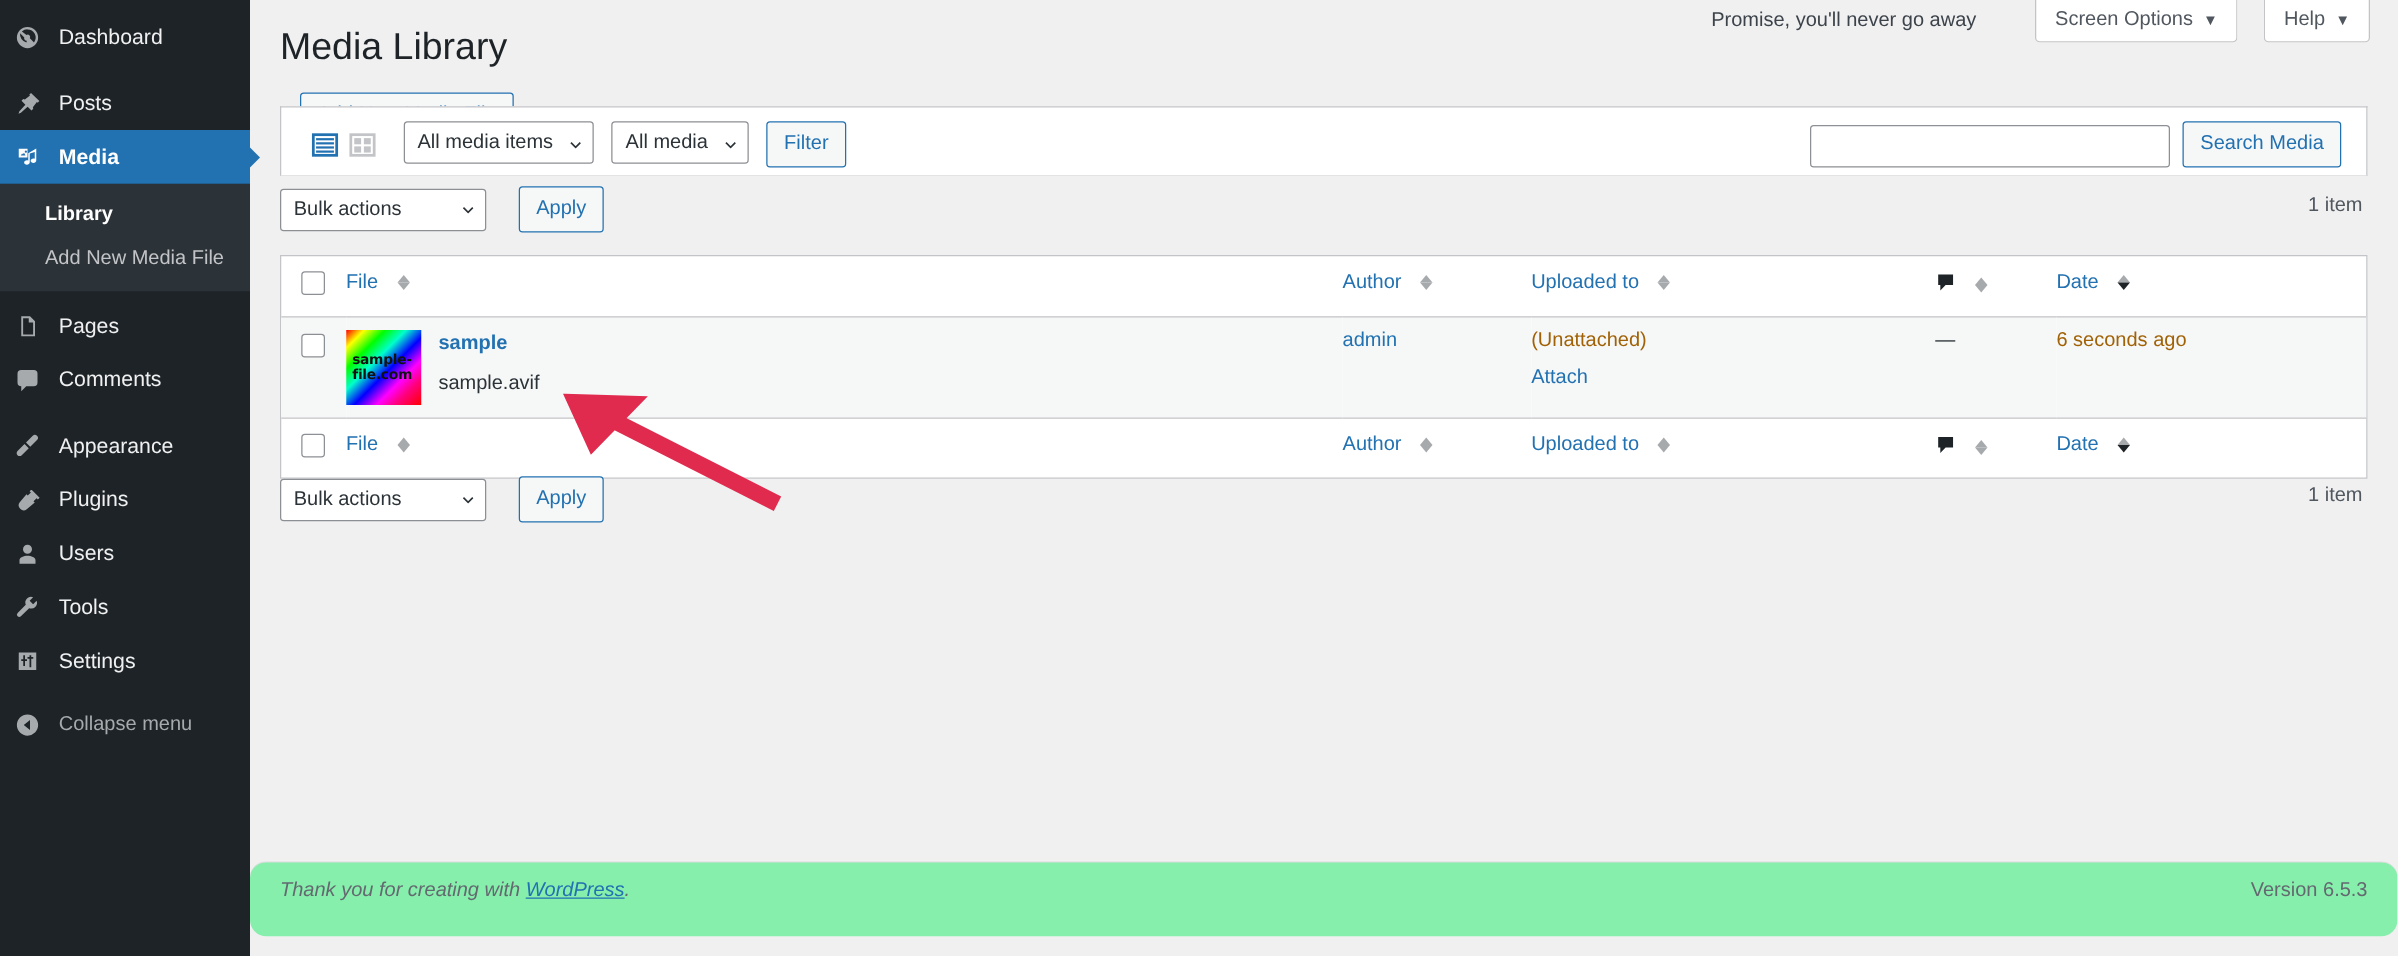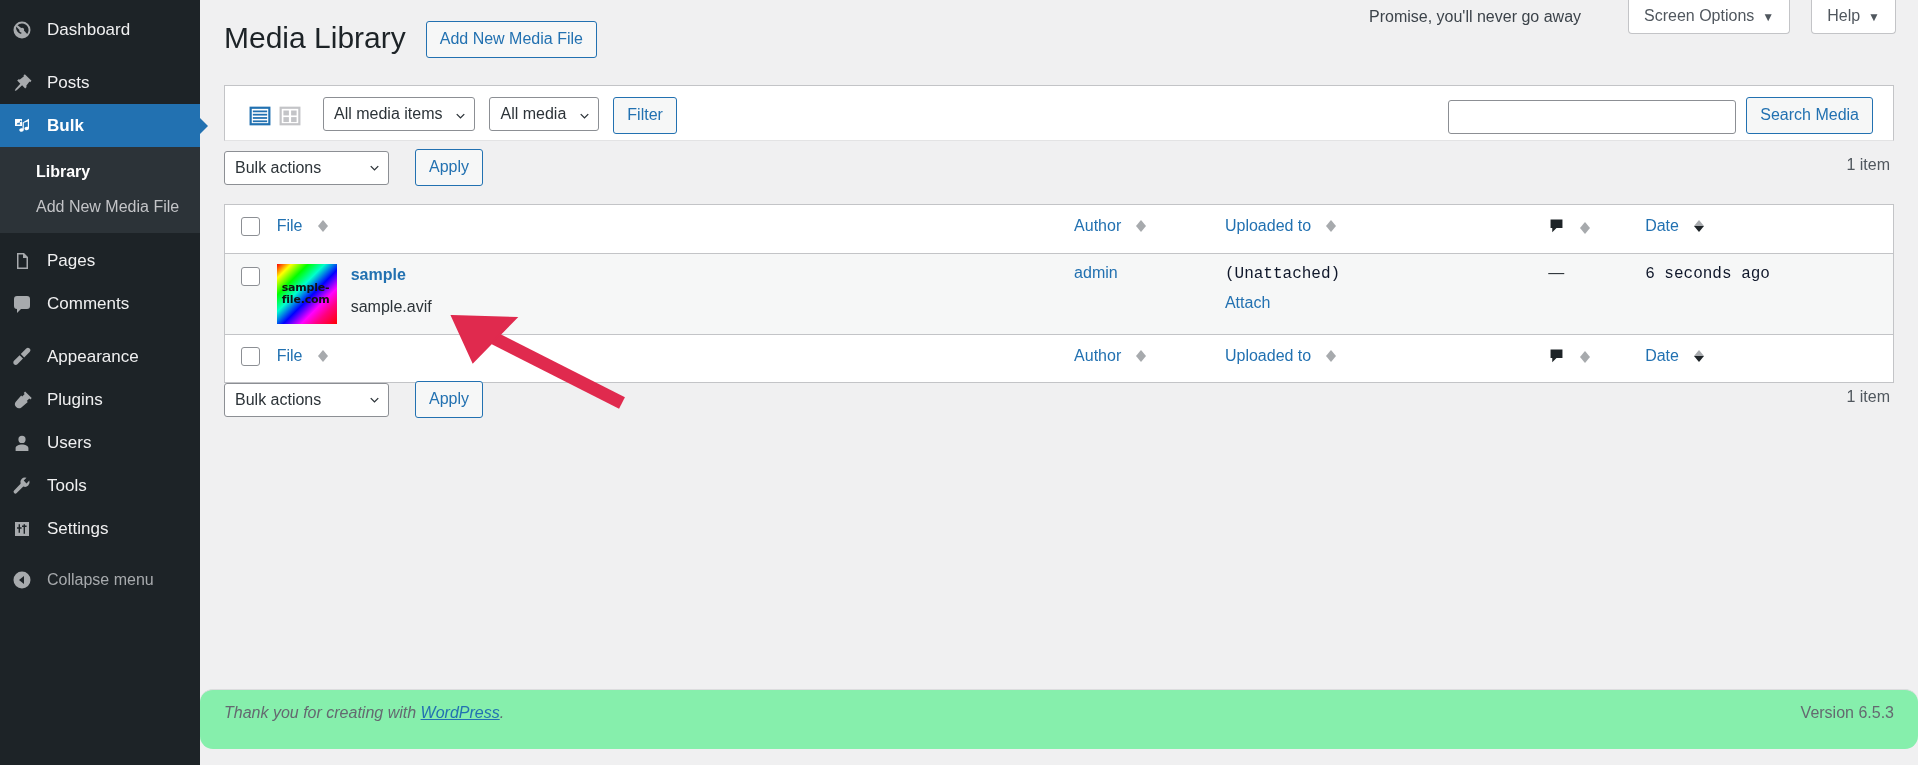--- a/index.html
+++ b/index.html
@@ -95,21 +95,21 @@
     height: 34px;
     line-height: 19px;
     cursor: pointer;
     margin-left: 8px;
     white-space: nowrap;
   }
   .meta-toggle .caret { font-size: 12px; margin-left: 8px; display: inline-block; }
 
   .page-head {
     position: absolute; left: 24px; top: 18px;
-    display: flex; align-items: flex-end; gap: 4px;
+    display: flex; align-items: flex-start; gap: 16px; flex-direction: column;
   }
   .page-title {
     font-size: 30px;
     font-weight: 400;
     color: #1d2327;
     margin: 0;
     line-height: 1.3;
     white-space: nowrap;
   }
   .btn-secondary {
@@ -281,21 +281,21 @@
     color: #2271b1; font-weight: 700; font-size: 16px;
     text-decoration: none; cursor: pointer;
     display: inline-block;
   }
   .filename {
     color: #2c3338; font-size: 16px;
     margin-top: 14px;
     display: block;
   }
   .cell-link { color: #2271b1; text-decoration: none; cursor: pointer; }
-  .cell-muted { color: #0f172a; font-family: Liberation Mono, monospace; }
+  .cell-muted { color: #a16207; }
   .attach-link { display: block; margin-top: 11px; color: #2271b1; cursor: pointer; }
   .dash { color: #2c3338; }
 
   
   .wp-footer {
     position: absolute; left: 0; bottom: 16px;
     width: 1718px; height: 60px;
     border-top: 1px solid #dcdcde;
     background: #86efac;
     border-radius: 13px;
@@ -342,21 +342,21 @@
     </span>
     <span>Posts</span>
   </div>
 
   <div class="menu-item current">
     <span class="mi-icon">
       <svg width="20" height="20" viewBox="0 0 20 20" fill="currentColor">
           <path d="M3 3h7v7H3V3zm1.6 5.4h3.8L7.2 6.1 6.3 7.3l-.6-.5-1.1 1.6zM8.7 4.4a.9.9 0 1 0 0 1.8.9.9 0 0 0 0-1.8zM17 2.8v9.5c0 1.2-1.1 2-2.3 2s-2.2-.8-2.2-1.8 1-1.8 2.2-1.8c.4 0 .8.1 1.1.3V5.5l-4 1.2v7.1c0 1.2-1.1 2-2.3 2s-2.2-.8-2.2-1.8 1-1.8 2.2-1.8c.4 0 .8.1 1.1.3v-6L17 2.8z"></path>
         </svg>
     </span>
-    <span>Bulk</span>
+    <span>Media</span>
   </div>
 
   <div class="submenu">
     <span class="submenu-item current">Library</span>
     <span class="submenu-item">Add New Media File</span>
   </div>
 
   <div class="menu-item" style="margin-top:6px;">
     <span class="mi-icon">
       <svg width="20" height="20" viewBox="0 0 20 20" fill="currentColor">

